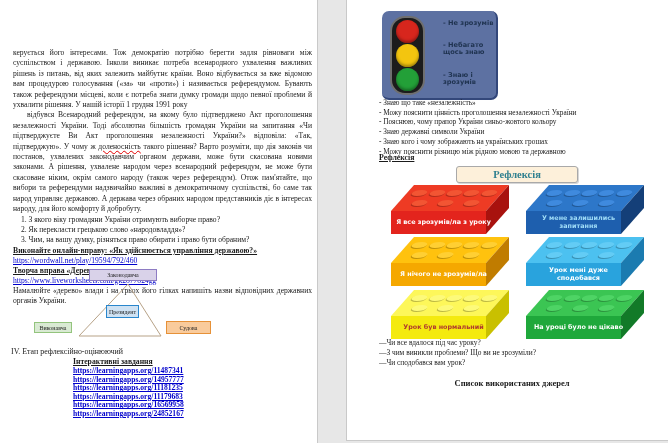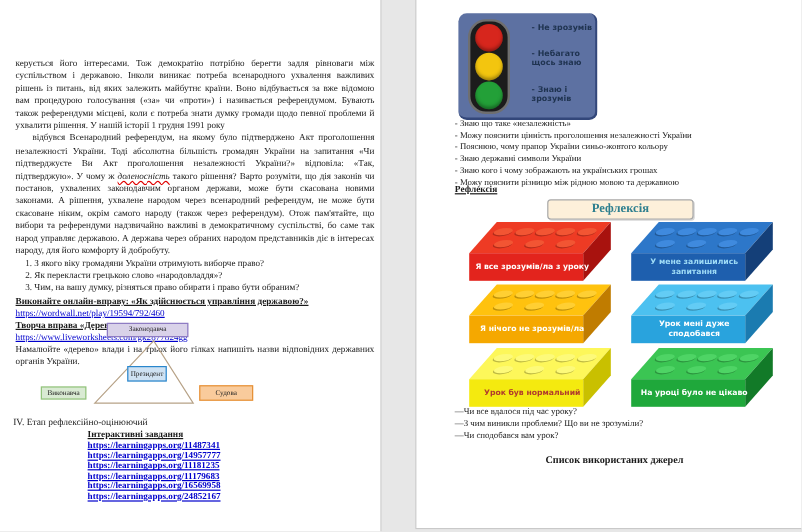--- a/index.html
+++ b/index.html
@@ -9,21 +9,21 @@
 
   .page { position:absolute; background:#ffffff; border:1px solid #c9c9c9; }
   .page-left  { left:-4px; top:-4px; width:322px; height:452px; }
   .page-right { left:346px; top:-4px; width:330px; height:445px; }
 
   
   .lp-flow { position:absolute; left:16px; top:7px; width:299px; color:#1a1a1a;margin-top:44px; }
   .body-text { font-size:7.6px; line-height:10.4px; }
   .j { text-align:justify; }
   .ind { text-indent:14px; }
-  .misspell { text-decoration-line:underline; text-decoration-style:wavy; text-decoration-color:#e00000; text-decoration-thickness:1px; text-underline-offset:1px;font-style:italic; }
+  .misspell { text-decoration-line:underline; text-decoration-style:wavy; text-decoration-color:#e00000; text-decoration-thickness:1px; text-underline-offset:1px; }
   .qline { font-size:7.6px; line-height:10.4px; padding-left:8px; }
   .bold-ul { font-size:7.7px; line-height:10px; font-weight:bold; text-decoration:underline; }
   .doc-link { display:block; font-size:7.6px; line-height:10px; color:#0000cc; text-decoration:underline; }
   .doc-link.bold { font-weight:bold; line-height:8.6px; }
 
   .lp-diagram { position:absolute; left:4px; top:272px; width:318px; height:72px; }
   .dg-svg { position:absolute; left:0; top:0; }
   .dg-box { position:absolute; font-size:6px; line-height:1; display:flex; align-items:center; justify-content:center; color:#222; }
   .dg-top    { left:88px;  top:0;    width:68px; height:12px; background:#d9d2e9; border:1px solid #8e7cc3; }
   .dg-center { left:105px; top:36px; width:33px; height:13px; background:#cfe2f3; border:1px solid #2986cc; }

